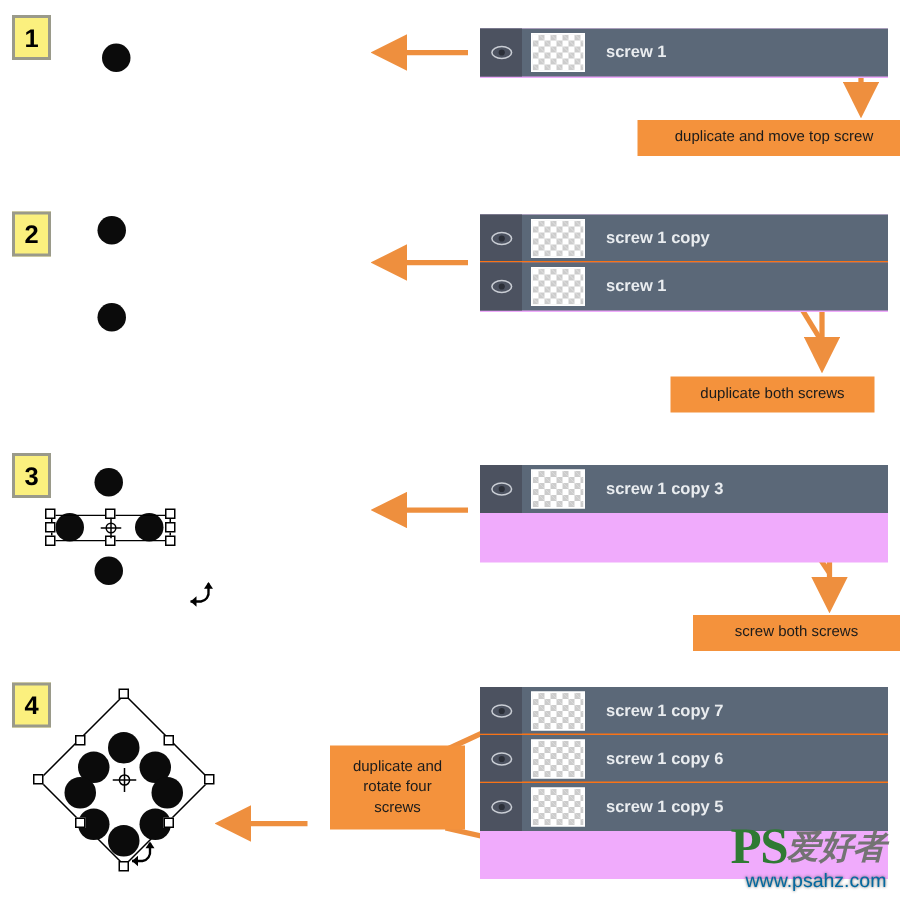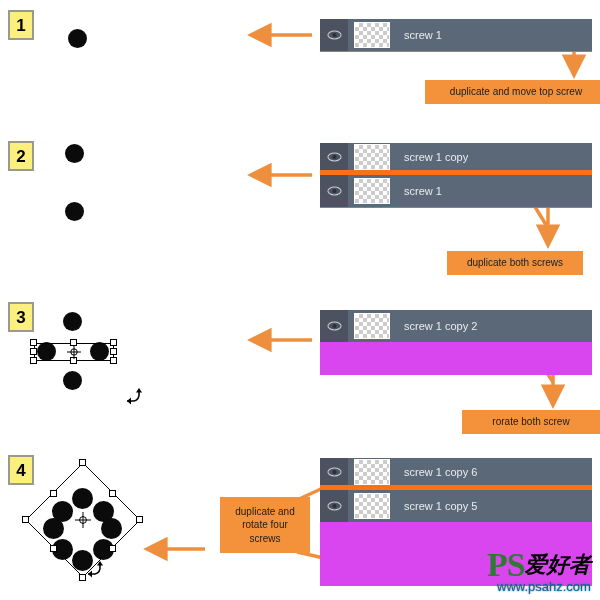--- a/index.html
+++ b/index.html
@@ -39,30 +39,31 @@
   
   .dot {
     position: absolute;
     background: #0b0b0b;
     border-radius: 50%;
   }
 
   
   .layers-panel {
     position: absolute;
-    background: #d946ef;
-    box-sizing: border-box;
+    background: #f0abfc;
+    box-sizing: border-box;
+    font-weight: bold;
   }
   .layer-row {
     position: relative;
     display: flex;
     align-items: center;
     height: 32px;
     background: #5b6878;
-    border-bottom: 5px solid #f97316;
+    border-bottom: 1px solid #f97316;
     box-sizing: border-box;
   }
   .layer-row:last-child { border-bottom: none; }
   .eye-cell {
     width: 28px;
     height: 100%;
     background: #4c5260;
     display: flex;
     align-items: center;
     justify-content: center;
@@ -153,21 +154,21 @@
   .wm-ps {
     font-size: 34px;
     font-weight: bold;
     color: #2f7a33;
     letter-spacing: -1px;
     line-height: 1;
   }
   .wm-cn {
     font-size: 22px;
     font-weight: bold;
-    color: #000000;
+    color: #737373;
     font-family: "Liberation Serif", serif;
     font-style: italic;
     line-height: 1;
   }
   .wm-url {
     font-size: 13px;
     color: #0369a1;
     font-family: "Liberation Sans", sans-serif;
     text-shadow: 0 0 2px #555;
     line-height: 1;
@@ -296,25 +297,25 @@
     <div class="layer-row">
       <div class="eye-cell">
         <svg class="eye-icon" viewBox="0 0 16 10">
           <ellipse cx="8" cy="5" rx="7" ry="4.2" fill="none" stroke="#c9cdd4" stroke-width="1.1"></ellipse>
           <circle cx="8" cy="5" r="2.2" fill="#2b2f38"></circle>
         </svg>
       </div>
       <div class="thumb-cell">
         <div class="thumb"></div>
       </div>
-      <div class="layer-name">screw 1 copy 2</div>
-    </div>
-  </div>
-
-  <div class="callout" style="left:447px; top:410px; width:138px; height:24px;">rorate both screw</div>
+      <div class="layer-name">screw 1 copy 3</div>
+    </div>
+  </div>
+
+  <div class="callout" style="left:447px; top:410px; width:138px; height:24px;">screw both screws</div>
 
   <div class="step-badge" style="left:8px; top:455px;">4</div>
 
   <svg style="position:absolute; left:18px; top:455px;" width="130" height="130" viewBox="0 0 130 130">
     <polygon points="65,8 122,65 65,122 8,65" fill="none" stroke="#000000" stroke-width="1"></polygon>
   </svg>
 
   <div class="dot" style="left:72px; top:488px; width:21px; height:21px;"></div>
   <div class="dot" style="left:52px; top:501px; width:21px; height:21px;"></div>
   <div class="dot" style="left:93px; top:501px; width:21px; height:21px;"></div>
@@ -355,20 +356,32 @@
     <div class="layer-row">
       <div class="eye-cell">
         <svg class="eye-icon" viewBox="0 0 16 10">
           <ellipse cx="8" cy="5" rx="7" ry="4.2" fill="none" stroke="#c9cdd4" stroke-width="1.1"></ellipse>
           <circle cx="8" cy="5" r="2.2" fill="#2b2f38"></circle>
         </svg>
       </div>
       <div class="thumb-cell">
         <div class="thumb"></div>
       </div>
+      <div class="layer-name">screw 1 copy 7</div>
+    </div>
+    <div class="layer-row">
+      <div class="eye-cell">
+        <svg class="eye-icon" viewBox="0 0 16 10">
+          <ellipse cx="8" cy="5" rx="7" ry="4.2" fill="none" stroke="#c9cdd4" stroke-width="1.1"></ellipse>
+          <circle cx="8" cy="5" r="2.2" fill="#2b2f38"></circle>
+        </svg>
+      </div>
+      <div class="thumb-cell">
+        <div class="thumb"></div>
+      </div>
       <div class="layer-name">screw 1 copy 6</div>
     </div>
     <div class="layer-row">
       <div class="eye-cell">
         <svg class="eye-icon" viewBox="0 0 16 10">
           <ellipse cx="8" cy="5" rx="7" ry="4.2" fill="none" stroke="#c9cdd4" stroke-width="1.1"></ellipse>
           <circle cx="8" cy="5" r="2.2" fill="#2b2f38"></circle>
         </svg>
       </div>
       <div class="thumb-cell">

